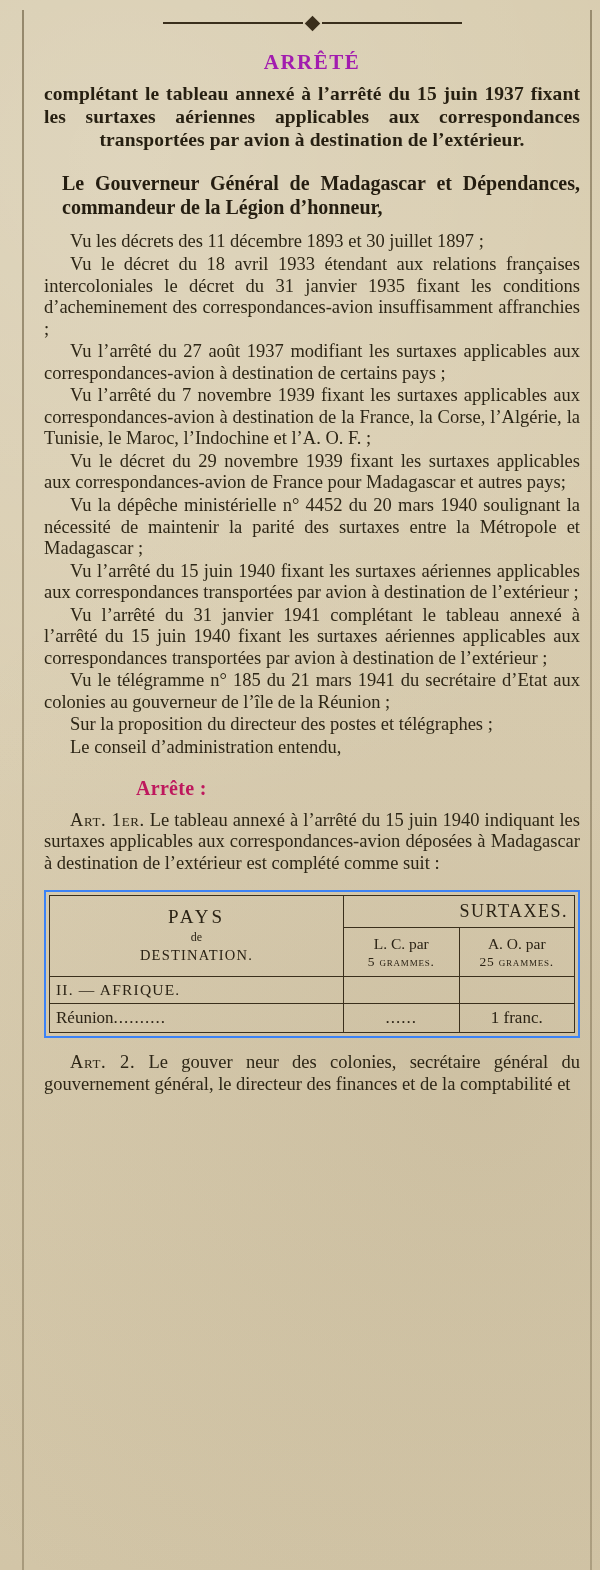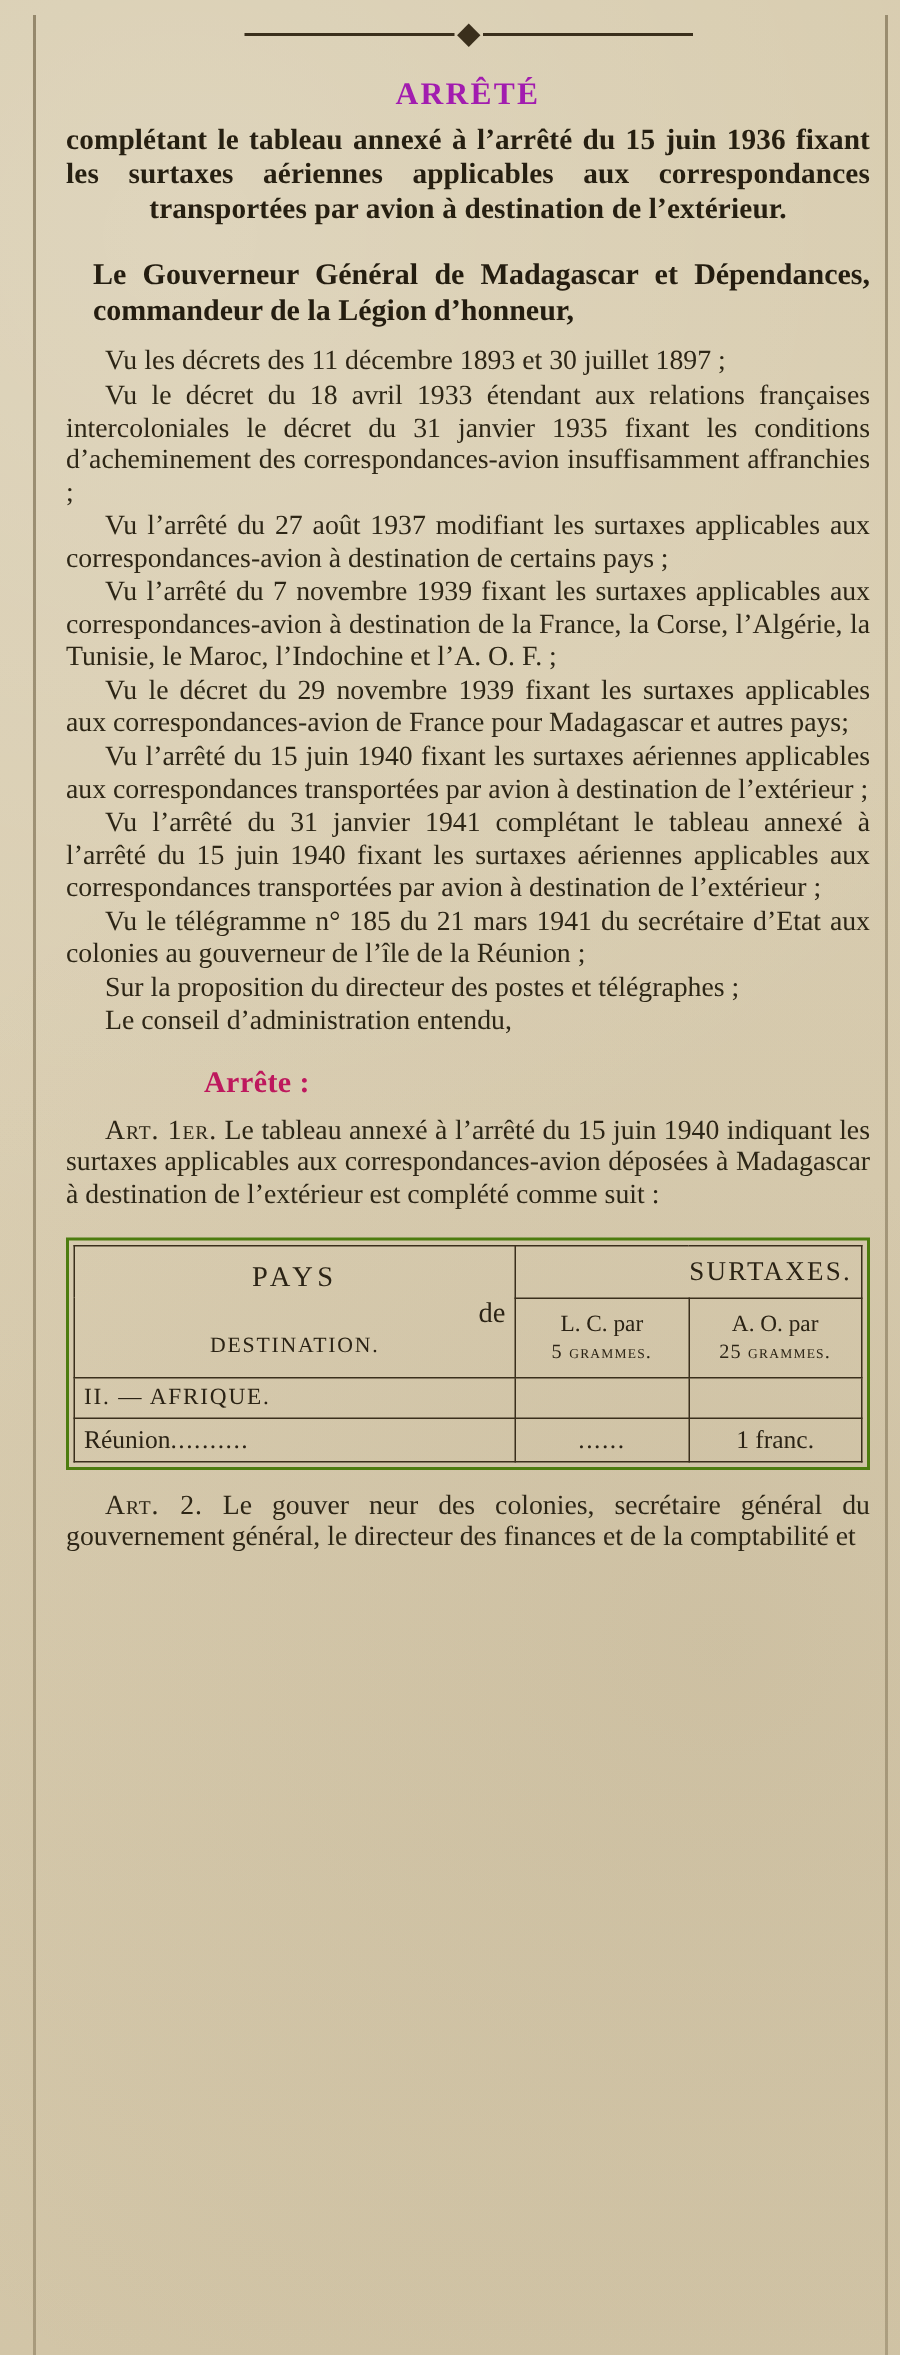--- a/index.html
+++ b/index.html
@@ -132,21 +132,21 @@
     color: #2d2616;
   }
   .smallcaps {
     font-variant: small-caps;
     letter-spacing: 0.6px;
   }
 
   
   .tariff-table-wrap {
     margin: 16px 0 14px 0;
-    border: 2px solid #4d7c0f;
+    border: 2px solid #3b82f6;
     padding: 3px;
     background: transparent;
   }
   table.tariff {
     border-collapse: collapse;
     width: 100%;
     font-size: 17px;
     color: #2b2315;
   }
   table.tariff th, table.tariff td {
@@ -160,24 +160,23 @@
     font-weight: normal;
     padding: 10px 6px 12px 6px;
   }
   .pays-main {
     font-size: 19px;
     letter-spacing: 3px;
     font-variant: small-caps;
     display: block;
   }
   .pays-de {
-    font-size: 19px;
+    font-size: 12px;
     display: block;
     margin: 2px 0;
-    text-align: right;
   }
   .pays-dest {
     font-size: 14.5px;
     font-variant: small-caps;
     letter-spacing: 1.2px;
     display: block;
   }
   th.surtaxes-head {
     text-align: right;
     font-weight: normal;
@@ -248,29 +247,30 @@
   <div class="content">
 
     <div class="ornament">
       <span class="bar"></span>
       <span class="diamond"></span>
       <span class="bar"></span>
     </div>
 
     <h1 class="doc-title">ARRÊTÉ</h1>
 
-    <p class="subtitle">complétant le tableau annexé à l’arrêté du 15 juin 1936 fixant les surtaxes aériennes applicables aux correspondances transportées par avion à destination de l’extérieur.</p>
+    <p class="subtitle">complétant le tableau annexé à l’arrêté du 15 juin 1937 fixant les surtaxes aériennes applicables aux correspondances transportées par avion à destination de l’extérieur.</p>
 
     <p class="preamble">Le Gouverneur Général de Madagascar et Dépendances, commandeur de la Légion d’honneur,</p>
 
     <p class="vu">Vu les décrets des 11 décembre 1893 et 30 juillet 1897 ;</p>
     <p class="vu">Vu le décret du 18 avril 1933 étendant aux relations françaises intercoloniales le décret du 31 janvier 1935 fixant les conditions d’acheminement des correspondances-avion insuffisamment affranchies ;</p>
     <p class="vu">Vu l’arrêté du 27 août 1937 modifiant les surtaxes applicables aux correspondances-avion à destination de certains pays ;</p>
     <p class="vu">Vu l’arrêté du 7 novembre 1939 fixant les surtaxes applicables aux correspondances-avion à destination de la France, la Corse, l’Algérie, la Tunisie, le Maroc, l’Indochine et l’A. O. F. ;</p>
     <p class="vu">Vu le décret du 29 novembre 1939 fixant les surtaxes applicables aux correspondances-avion de France pour Madagascar et autres pays;</p>
+    <p class="vu">Vu la dépêche ministérielle n° 4452 du 20 mars 1940 soulignant la nécessité de maintenir la parité des surtaxes entre la Métropole et Madagascar ;</p>
     <p class="vu">Vu l’arrêté du 15 juin 1940 fixant les surtaxes aériennes applicables aux correspondances transportées par avion à destination de l’extérieur ;</p>
     <p class="vu">Vu l’arrêté du 31 janvier 1941 complétant le tableau annexé à l’arrêté du 15 juin 1940 fixant les surtaxes aériennes applicables aux correspondances transportées par avion à destination de l’extérieur ;</p>
     <p class="vu">Vu le télégramme n° 185 du 21 mars 1941 du secrétaire d’Etat aux colonies au gouverneur de l’île de la Réunion ;</p>
     <p class="vu">Sur la proposition du directeur des postes et télégraphes ;</p>
     <p class="vu">Le conseil d’administration entendu,</p>
 
     <div class="arrete-head">Arrête :</div>
 
     <p class="article">
       <span class="smallcaps">Art. 1er.</span>

